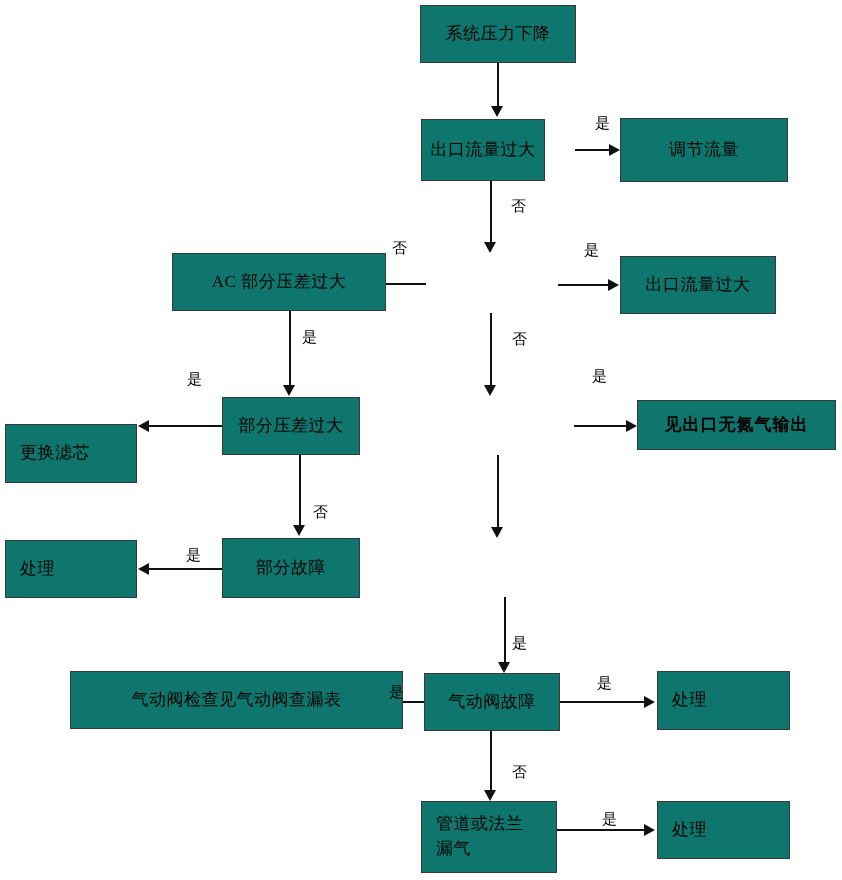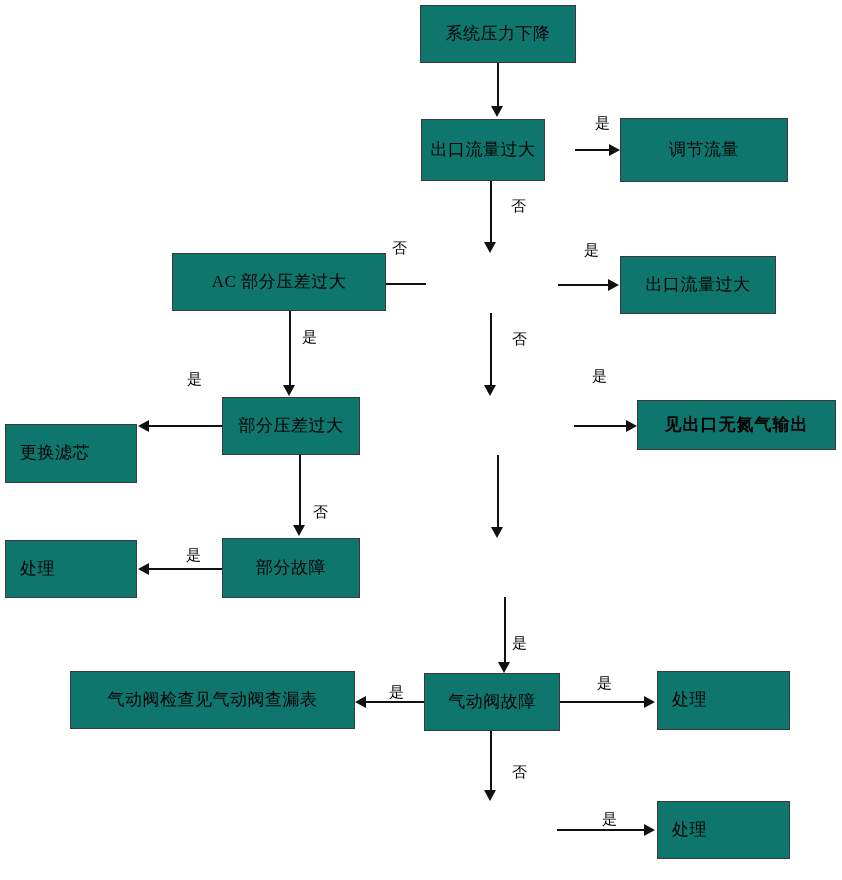--- a/index.html
+++ b/index.html
@@ -168,28 +168,32 @@
 
   <div class="node left" style="left:5px; top:540px; width:132px; height:58px;">
       <span class="nlabel">处理</span>
     </div>
 
 
   <div class="node center" style="left:424px; top:673px; width:136px; height:58px;">
       <span class="nlabel">气动阀故障</span>
     </div>
 
-  <div class="node center" style="left:70px; top:671px; width:285px; height:58px;">
+  <div class="node center" style="left:70px; top:671px; width:333px; height:58px;">
       <span class="nlabel">气动阀检查见气动阀查漏表</span>
     </div>
 
   <div class="node left" style="left:657px; top:671px; width:133px; height:59px;">
       <span class="nlabel">处理</span>
     </div>
 
+  <div class="node left" style="left:421px; top:801px; width:136px; height:72px;">
+      <span class="nlabel">管道或法兰
+漏气</span>
+    </div>
 
   <div class="node left" style="left:657px; top:801px; width:133px; height:58px;">
       <span class="nlabel">处理</span>
     </div>
 
   <div class="edge-label" style="left:595px; top:114px;"><span>是</span></div>
   <div class="edge-label" style="left:511px; top:197px;"><span>否</span></div>
   <div class="edge-label" style="left:392px; top:239px;"><span>否</span></div>
   <div class="edge-label" style="left:584px; top:241px;"><span>是</span></div>
   <div class="edge-label" style="left:302px; top:328px;"><span>是</span></div>

